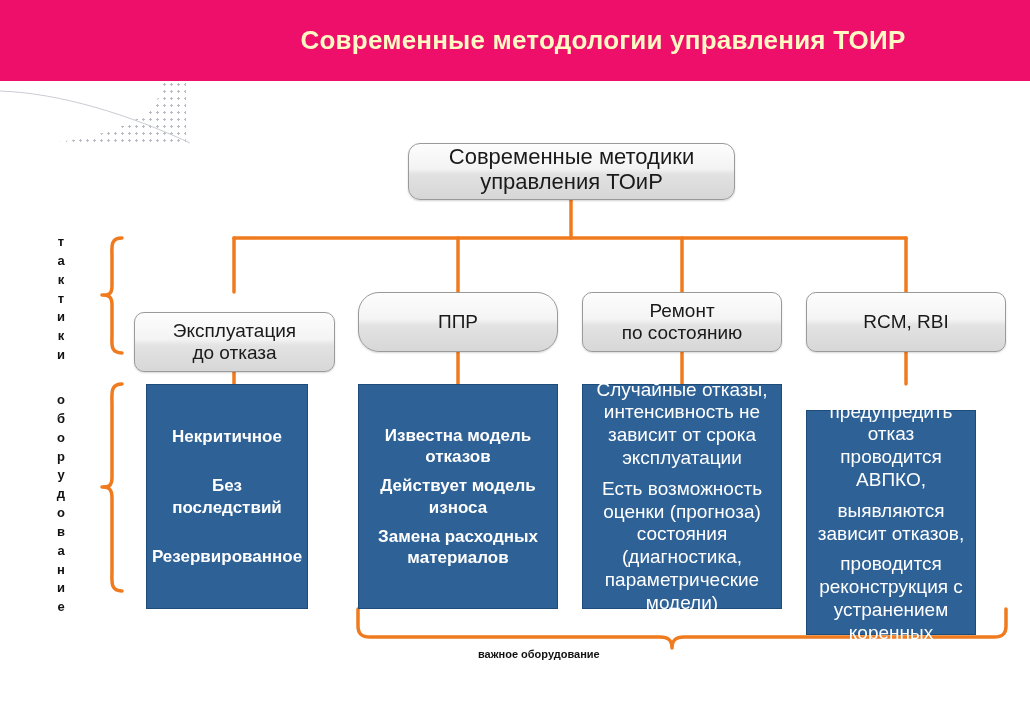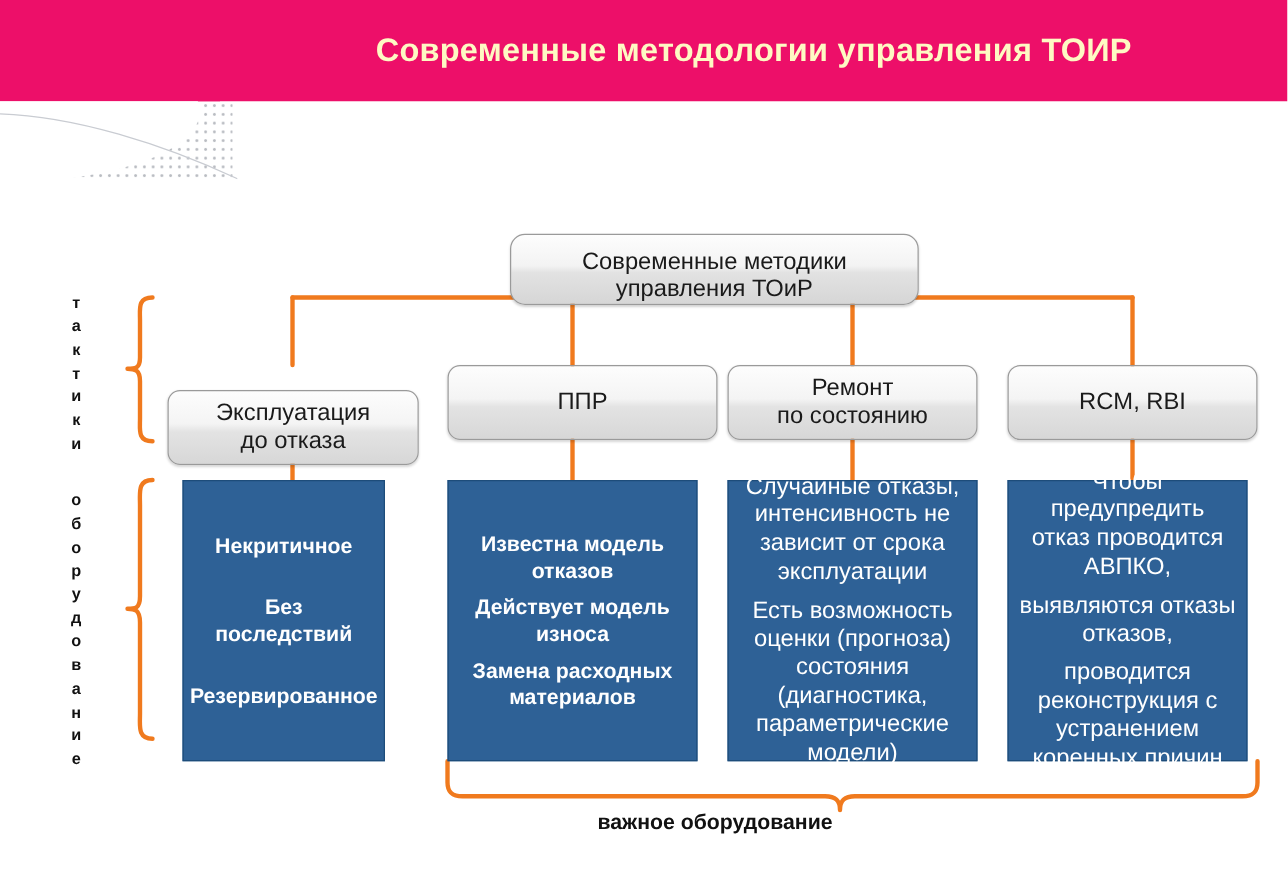--- a/index.html
+++ b/index.html
@@ -83,28 +83,27 @@
   
   .top-box {
     position: absolute;
     left: 408px; top: 62px;
     width: 327px; height: 57px;
     border: 1px solid #9a9a9a;
     border-radius: 12px;
     background: linear-gradient(to bottom, #fdfdfd 0%, #f3f3f3 45%, #e2e2e2 55%, #d6d6d6 100%);
     box-shadow: 0 1px 2px rgba(0,0,0,0.18);
     display: flex;
-    align-items: flex-end;
+    align-items: flex-start;
     justify-content: center;
     text-align: center;
-    font-size: 19px;
+    font-size: 22px;
     color: #1a1a1a;
     line-height: 1.15;
     box-sizing: border-box;
-    margin-top: 44px;
   }
 
   
   .tactic-box {
     position: absolute;
     top: 211px;
     height: 60px;
     border: 1px solid #9a9a9a;
     border-radius: 10px;
     background: linear-gradient(to bottom, #fdfdfd 0%, #f4f4f4 45%, #e3e3e3 56%, #d7d7d7 100%);
@@ -112,21 +111,21 @@
     display: flex;
     align-items: center;
     justify-content: center;
     text-align: center;
     font-size: 19px;
     color: #1a1a1a;
     line-height: 1.18;
     box-sizing: border-box;
   }
   .tactic-0 { left: 134px; width: 201px; margin-top: 20px; }
-  .tactic-1 { left: 358px; width: 216px; }
+  .tactic-1 { left: 358px; width: 200px; border-radius: 21px; }
   .tactic-2 { left: 582px; width: 200px; }
   .tactic-3 { left: 806px; width: 200px; }
 
   
   .blue-box {
     position: absolute;
     top: 303px;
     height: 225px;
     background: #2E6196;
     border: 1px solid #1d4c7a;
@@ -135,21 +134,21 @@
     display: flex;
     flex-direction: column;
     align-items: center;
     justify-content: center;
     text-align: center;
     padding: 6px 8px;
   }
   .blue-0 { left: 146px; width: 162px; gap: 20px; }
   .blue-1 { left: 358px; width: 200px; }
   .blue-2 { left: 582px; width: 200px; }
-  .blue-3 { left: 806px; width: 192px; }
+  .blue-3 { left: 806px; width: 170px; margin-top: 26px; }
 
   .blue-0 .line, .blue-1 .line {
     font-size: 17px;
     font-weight: bold;
     line-height: 1.25;
   }
   .blue-2 .line, .blue-3 .line {
     font-size: 19px;
     line-height: 1.2;
   }
@@ -169,21 +168,21 @@
   }
   .side-label span { display: block; }
   .label-tactics { left: 48px; top: 152px; }
   .label-equipment { left: 48px; top: 310px; }
 
   
   .bottom-label {
     position: absolute;
     left: 478px; top: 567px;
     width: 340px;
-    font-size: 17px;
+    font-size: 11px;
     font-weight: bold;
     color: #111111;
     text-align: left;
   }
 </style>
 </head>
 <body>
 
 <div class="header-band">
   <div class="header-left-block"></div>
@@ -269,21 +268,21 @@
     <div class="para line">Замена расходных материалов</div>
   </div>
 
   <div class="blue-box blue-2">
     <div class="para line">Случайные отказы, интенсивность не зависит от срока эксплуатации</div>
     <div class="para line">Есть возможность оценки (прогноза) состояния (диагностика, параметрические модели)</div>
   </div>
 
   <div class="blue-box blue-3">
     <div class="para line">Чтобы предупредить отказ проводится АВПКО,</div>
-    <div class="para line">выявляются отказы отказов,</div>
+    <div class="para line">выявляются зависит отказов,</div>
     <div class="para line">проводится реконструкция с устранением коренных причин</div>
   </div>
 
   <div class="side-label label-tactics" id="label-tactics">
       <span>т</span>
       <span>а</span>
       <span>к</span>
       <span>т</span>
       <span>и</span>
       <span>к</span>

